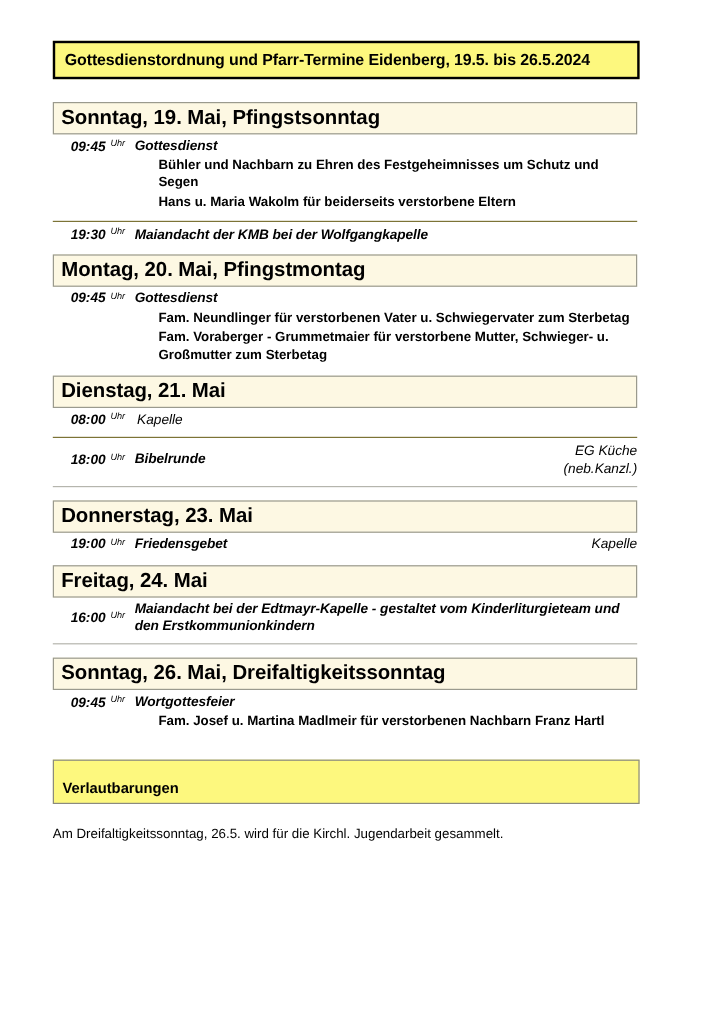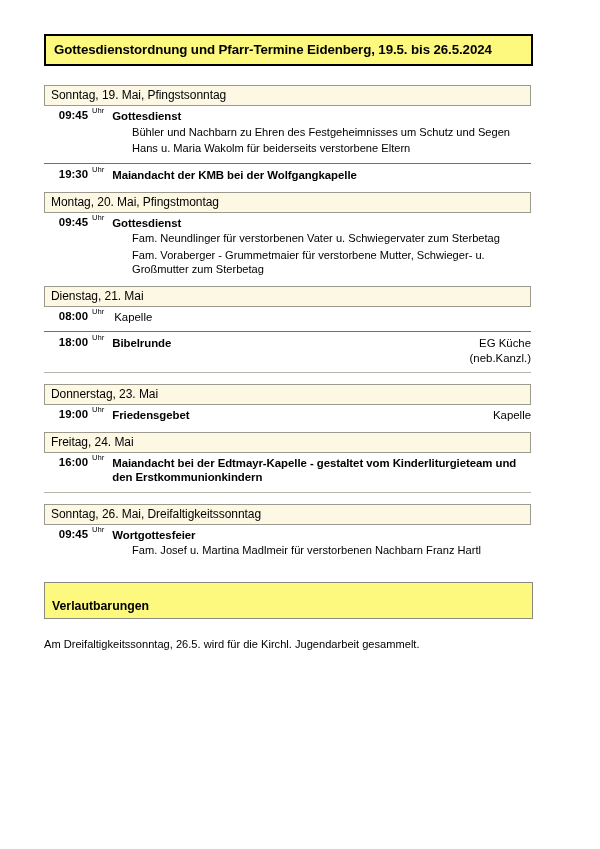--- a/index.html
+++ b/index.html
@@ -54,34 +54,35 @@
   }
   .day-header {
     background: #fdf8e3;
     border: 1px solid #9a9a8e;
     box-sizing: border-box;
     width: 487px;
     padding: 2px 6px 3px 6px;
     margin-bottom: 2px;
   }
   .day-header .day-text {
-    font-size: 12px;
-    font-weight: normal;
+    font-size: 17px;
+    font-weight: bold;
     letter-spacing: -0.05px;
   }
   .day-gap { height: 7px; }
 
   
   .event {
     padding: 1px 0 2px 0;
   }
   .event-top {
     display: flex;
-    align-items: flex-start;
-    width: 487px;
+    align-items: center;
+    width: 487px;
+    font-style: italic;
   }
   .ev-time {
     font-size: 11.4px;
     font-weight: bold;
     white-space: nowrap;
     width: 44px;
     text-align: right;
     flex: 0 0 auto;
   }
   .ev-uhr {
@@ -109,21 +110,21 @@
     flex: 0 0 auto;
     margin-left: 10px;
     line-height: 1.27;
   }
   .ev-notes {
     margin-left: 64px;
     margin-top: 1px;
   }
   .ev-note {
     font-size: 11.1px;
-    font-weight: normal;
+    font-weight: bold;
     line-height: 1.32;
     margin-top: 2px;
     max-width: 414px;
     padding-left: 24px;
   }
   .ev-note:first-child { margin-top: 1px; }
 
   .sep {
     height: 0;
     border-top: 1.6px solid #7c7336;

